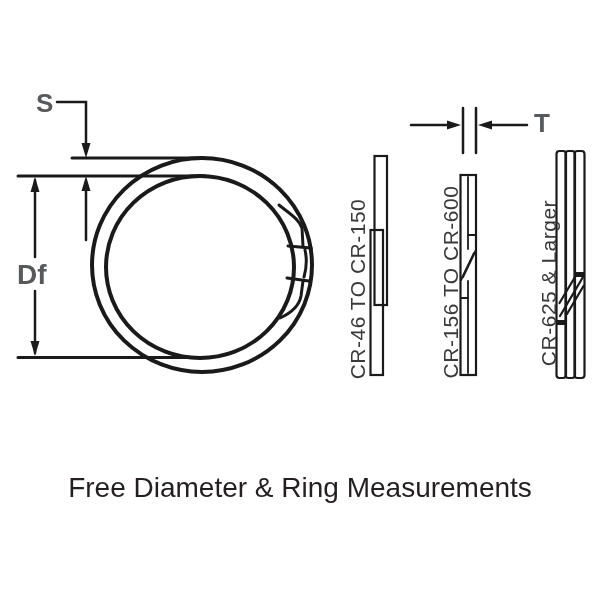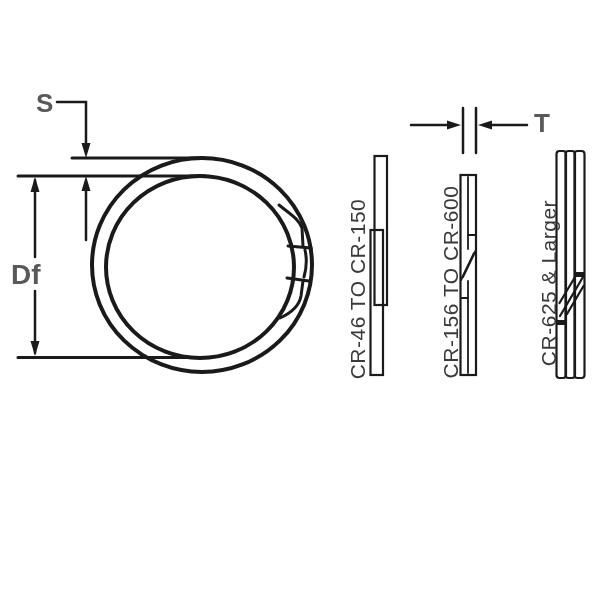--- a/index.html
+++ b/index.html
@@ -112,24 +112,25 @@
       <line x1="583" y1="277" x2="560" y2="316"></line>
       <line x1="583.5" y1="286" x2="567" y2="314"></line>
       <line x1="575" y1="277" x2="559.5" y2="303"></line>
       <rect x="574.5" y="272" width="10" height="5" fill="#1a1a1a" stroke="none"></rect>
       <rect x="556.5" y="320" width="9.5" height="5" fill="#1a1a1a" stroke="none"></rect>
     </g>
   </svg>
 
   <div class="dim-label" style="left:34px; top:90px;">S</div>
 
-  <div class="dim-label df" style="left:9px; top:261px;">Df</div>
+  <div class="dim-label df" style="left:15px; top:261px;">Df</div>
 
   <div class="dim-label" style="left:532px; top:110px;">T</div>
 
   <div class="vlabel" style="left:357px; top:289px;">CR-46 TO CR-150</div>
 
   <div class="vlabel" style="left:450px; top:282px;">CR-156 TO CR-600</div>
 
   <div class="vlabel" style="left:548px; top:283px;">CR-625 &amp; Larger</div>
 
+  <div class="caption">Free Diameter &amp; Ring Measurements</div>
 
 </div>
 
 </body></html>

